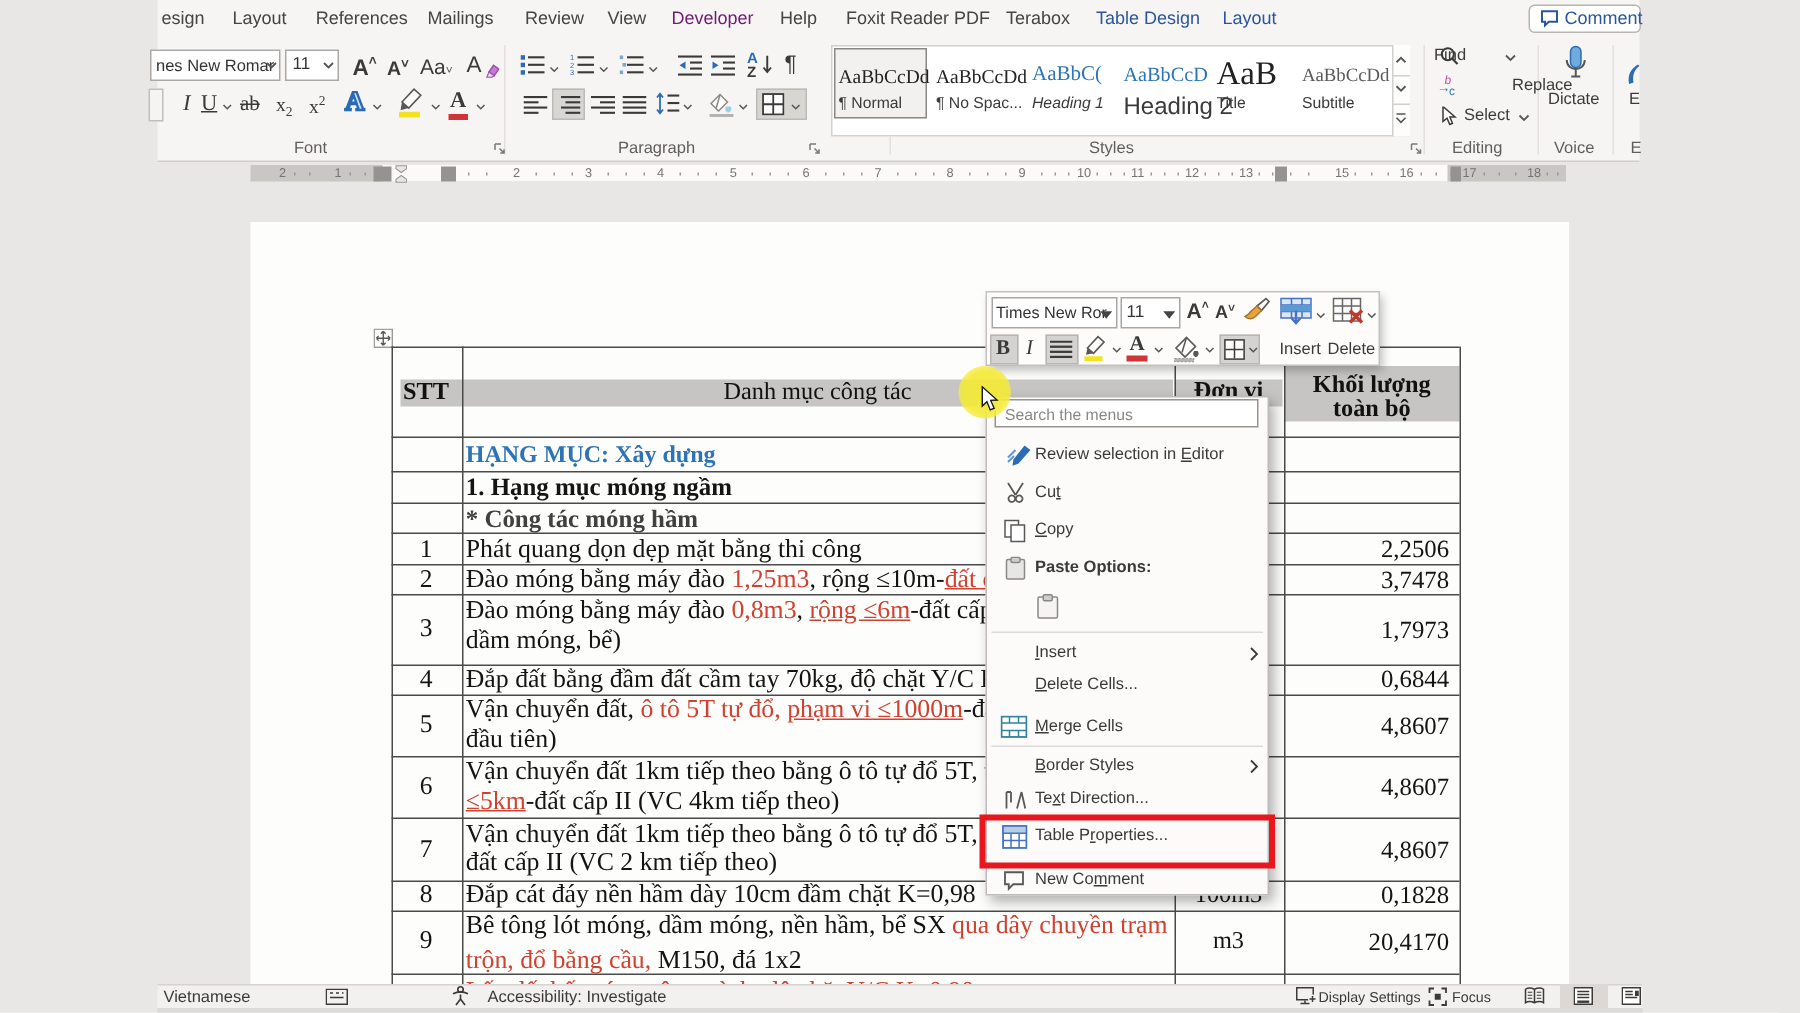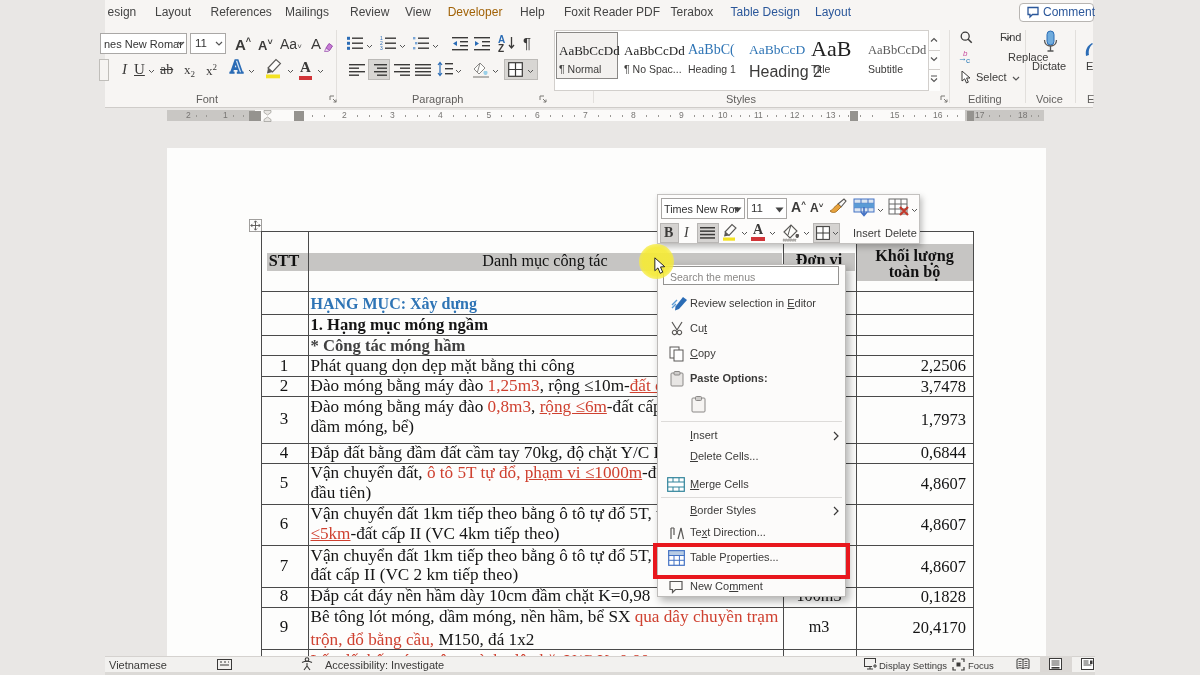--- a/index.html
+++ b/index.html
@@ -19,21 +19,21 @@
 </style></head>
 <body>
 
 <div class="abs" style="left:105px;top:0;width:988px;height:108px;background:#f7f5f3;border-bottom:1px solid #cfccc9;"></div>
 <div class="abs" style="left:107.6px;top:5px;font-size:12px;color:#444;white-space:nowrap;">esign</div>
 <div class="abs" style="left:155px;top:5px;font-size:12px;color:#444;white-space:nowrap;">Layout</div>
 <div class="abs" style="left:210.5px;top:5px;font-size:12px;color:#444;white-space:nowrap;">References</div>
 <div class="abs" style="left:285px;top:5px;font-size:12px;color:#444;white-space:nowrap;">Mailings</div>
 <div class="abs" style="left:350px;top:5px;font-size:12px;color:#444;white-space:nowrap;">Review</div>
 <div class="abs" style="left:405px;top:5px;font-size:12px;color:#444;white-space:nowrap;">View</div>
-<div class="abs" style="left:447.7px;top:5px;font-size:12px;color:#a16207;white-space:nowrap;">Developer</div>
+<div class="abs" style="left:447.7px;top:5px;font-size:12px;color:#701a75;white-space:nowrap;">Developer</div>
 <div class="abs" style="left:520px;top:5px;font-size:12px;color:#444;white-space:nowrap;">Help</div>
 <div class="abs" style="left:564px;top:5px;font-size:12px;color:#444;white-space:nowrap;">Foxit Reader PDF</div>
 <div class="abs" style="left:670.6px;top:5px;font-size:12px;color:#444;white-space:nowrap;">Terabox</div>
 <div class="abs" style="left:730.6px;top:5px;font-size:12px;color:#2b579a;white-space:nowrap;">Table Design</div>
 <div class="abs" style="left:815px;top:5px;font-size:12px;color:#2b579a;white-space:nowrap;">Layout</div>
 <div class="abs" style="left:1019px;top:3px;width:75px;height:19px;background:#fff;border:1px solid #b8b5b2;border-radius:4px;"></div>
 <svg class="abs" style="left:1026px;top:6px;" width="14" height="13" viewBox="0 0 14 13">
     <path d="M2 1.5 h10 v7 h-5.5 l-2.5 2.5 v-2.5 h-2 z" fill="none" stroke="#2b579a" stroke-width="1.3"></path>
   </svg>
 <div class="abs" style="left:1043px;top:5px;font-size:12px;color:#2b579a;">Comment</div>
@@ -204,21 +204,21 @@
 <svg class="abs" style="left:527px;top:69px;" width="7" height="5" viewBox="0 0 7 5">
     <path d="M1 1 l2.5 2.5 l2.5 -2.5" stroke="#555" stroke-width="1" fill="none"></path>
   </svg>
 <div class="abs" style="left:554px;top:30px;width:386px;height:61px;background:#fff;border:1px solid #d2cfcc;"></div>
 <div class="abs" style="left:556px;top:32px;width:62px;height:47px;background:#f3f1ef;border:1px solid #8a8886;"></div>
 <div class="abs serif" style="left:559px;top:42.64px;font-size:13px;color:#222;white-space:nowrap;">AaBbCcDd</div>
 <div class="abs" style="left:559px;top:63px;font-size:10.5px;color:#3b3a39;white-space:nowrap;">¶ Normal</div>
 <div class="abs serif" style="left:624px;top:42.64px;font-size:13px;color:#222;white-space:nowrap;">AaBbCcDd</div>
 <div class="abs" style="left:624px;top:63px;font-size:10.5px;color:#3b3a39;white-space:nowrap;">¶ No Spac...</div>
 <div class="abs serif" style="left:688px;top:41.92px;font-size:14px;color:#2e74b5;white-space:nowrap;">AaBbC(</div>
-<div class="abs" style="left:688px;top:63px;font-size:10.5px;color:#3b3a39;white-space:nowrap;">Heading 1</div>
+<div class="abs" style="left:688px;top:63px;font-size:10.5px;color:#3b3a39;white-space:nowrap;font-style:italic;">Heading 1</div>
 <div class="abs serif" style="left:749px;top:42.28px;font-size:13.5px;color:#2e74b5;white-space:nowrap;">AaBbCcD</div>
 <div class="abs" style="left:749px;top:63px;font-size:16px;color:#3b3a39;white-space:nowrap;">Heading 2</div>
 <div class="abs serif" style="left:811px;top:36.16px;font-size:22px;color:#222;white-space:nowrap;">AaB</div>
 <div class="abs" style="left:811px;top:63px;font-size:10.5px;color:#3b3a39;white-space:nowrap;">Title</div>
 <div class="abs serif" style="left:868px;top:43.0px;font-size:12.5px;color:#5a5a5a;white-space:nowrap;">AaBbCcDd</div>
 <div class="abs" style="left:868px;top:63px;font-size:10.5px;color:#3b3a39;white-space:nowrap;">Subtitle</div>
 <div class="abs" style="left:928px;top:30px;width:12px;height:61px;border-left:1px solid #d2cfcc;background:#fdfdfc;"></div>
 <svg class="abs" style="left:930px;top:37px;" width="8" height="6" viewBox="0 0 8 6">
     <path d="M1 4.5 l3 -3 l3 3" stroke="#555" stroke-width="1.2" fill="none"></path>
   </svg>
@@ -227,21 +227,21 @@
     <path d="M1 1.5 l3 3 l3 -3" stroke="#555" stroke-width="1.2" fill="none"></path>
   </svg>
 <div class="abs" style="left:928px;top:69px;width:12px;height:1px;background:#d2cfcc;"></div>
 <svg class="abs" style="left:930px;top:75px;" width="8" height="9" viewBox="0 0 8 9">
     <path d="M1 1 h6 M1 3.5 l3 3 l3 -3" stroke="#555" stroke-width="1.1" fill="none"></path>
   </svg>
 <svg class="abs" style="left:960px;top:31px;" width="13" height="13" viewBox="0 0 13 13">
     <circle cx="5.2" cy="5.2" r="4" fill="none" stroke="#3b3a39" stroke-width="1.3"></circle>
     <path d="M8.2 8.2 l3.5 3.5" stroke="#3b3a39" stroke-width="1.5"></path>
   </svg>
-<div class="abs mitext" style="left:964px;top:31px;padding-left:36px;">Find</div>
+<div class="abs mitext" style="left:920px;top:31px;padding-left:36px;">Find</div>
 <svg class="abs" style="left:1003px;top:36px;" width="8" height="6" viewBox="0 0 8 6">
     <path d="M1 1 l3 3 l3 -3" stroke="#555" stroke-width="1.2" fill="none"></path>
   </svg>
 <svg class="abs" style="left:958px;top:50px;" width="15" height="14" viewBox="0 0 15 14">
     <text x="5" y="6" font-size="8" fill="#c94f9f" font-style="italic">b</text>
     <text x="0" y="11" font-size="9" fill="#2b7bb8">→</text>
     <text x="8" y="13" font-size="8" fill="#2b7bb8">c</text>
   </svg>
 <div class="abs mitext" style="left:976px;top:51px;margin-left:32px;">Replace</div>
 <svg class="abs" style="left:961px;top:71px;" width="11" height="13" viewBox="0 0 11 13">

